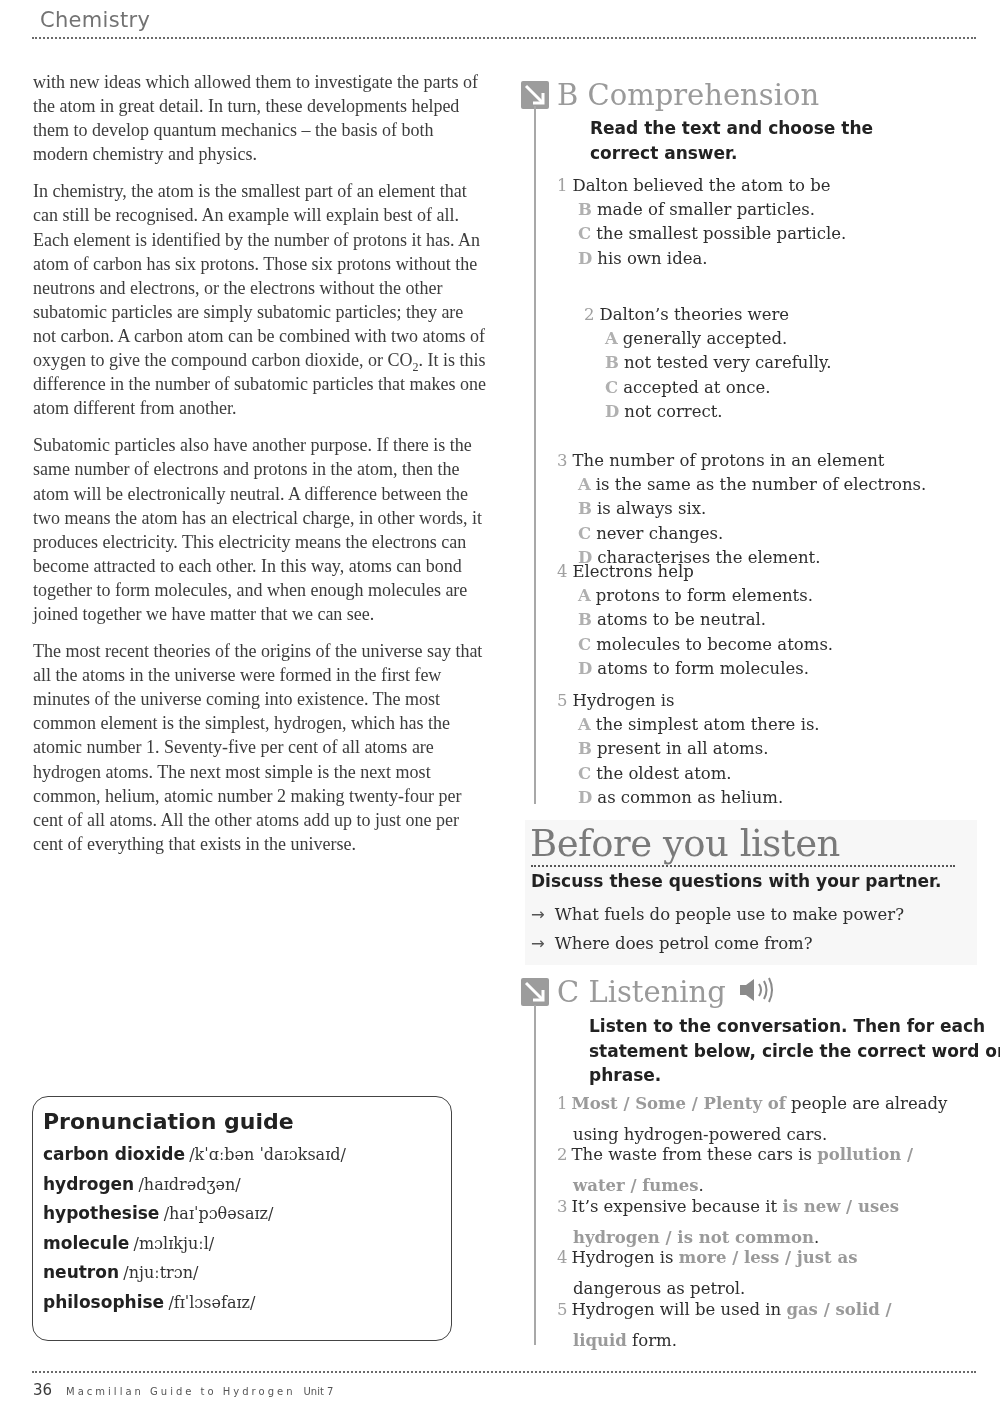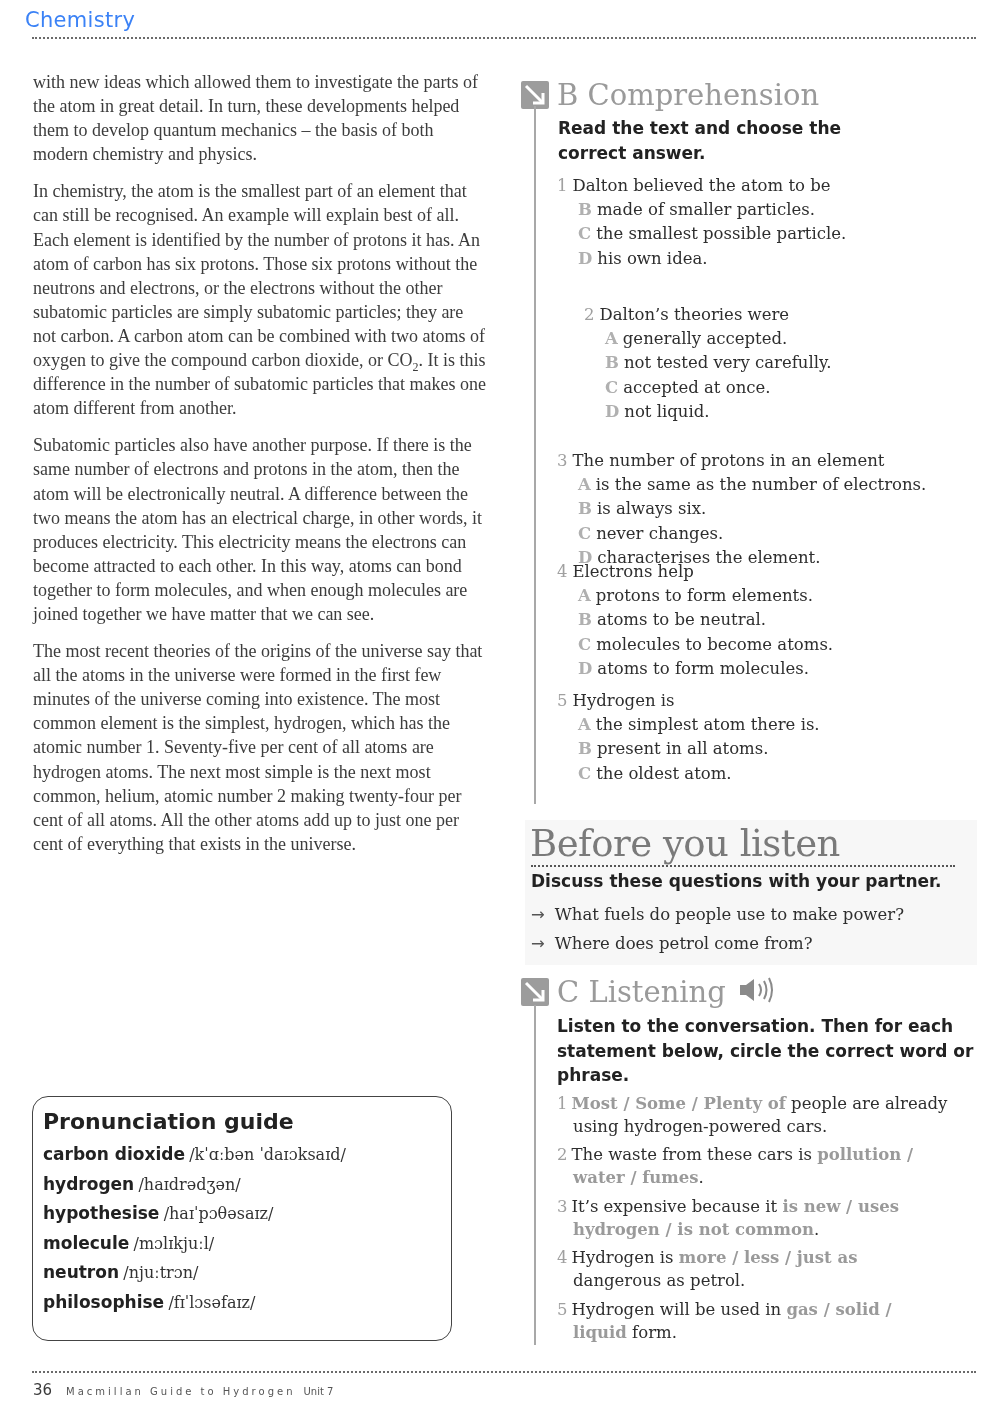--- a/index.html
+++ b/index.html
@@ -1,18 +1,18 @@
 <!DOCTYPE html>
 <html><head>
 <meta charset="utf-8">
 <style>
   html, body { margin: 0; padding: 0; background: #ffffff; }
   body { width: 1000px; height: 1425px; position: relative; overflow: hidden; color: #2a2a2a; }
 
-  .running-head { position: absolute; left: 25px; top: 8px; font-family: "DejaVu Sans", sans-serif; font-size: 21px; color: #3b82f6; letter-spacing: 0.3px; }
+  .running-head { position: absolute; left: 40px; top: 8px; font-family: "DejaVu Sans", sans-serif; font-size: 21px; color: #737373; letter-spacing: 0.3px; }
   .rule-top { position: absolute; left: 32px; top: 37px; width: 944px; border-top: 2px dotted #6a6a6a; }
   .rule-bottom { position: absolute; left: 32px; top: 1371px; width: 944px; border-top: 2px dotted #6a6a6a; }
 
   .footer { position: absolute; left: 33px; top: 1381px; font-family: "DejaVu Sans", sans-serif; display: flex; align-items: baseline; text-align: right; }
   .footer .page-num { font-size: 15px; color: #3a3a3a; margin-right: 14px; }
   .footer .book { font-size: 10px; letter-spacing: 3px; color: #555; margin-right: 8px; }
   .footer .unit { font-size: 10px; color: #555; }
 
   
   .reading { position: absolute; left: 33px; top: 70px; width: 455px; font-family: "Liberation Serif", "DejaVu Serif", serif; font-size: 18px; line-height: 24.1px; color: #3c3c3c; }
@@ -23,38 +23,38 @@
   .pron-box { position: absolute; left: 32px; top: 1096px; width: 420px; height: 245px; border: 1.5px solid #444; border-radius: 16px; box-sizing: border-box; padding: 12px 10px 0 10px; }
   .pron-title { font-family: "DejaVu Sans", sans-serif; font-weight: bold; font-size: 22px; color: #222; margin: 0 0 6px 0; }
   .pron-row { font-size: 17px; line-height: 29.6px; white-space: nowrap; }
   .pron-word { font-family: "DejaVu Sans", sans-serif; font-weight: bold; color: #222; }
   .pron-ipa { font-family: "DejaVu Serif", serif; font-size: 16px; color: #333; }
   .section-head { position: absolute; display: flex; align-items: center; font-family: "DejaVu Serif", serif; color: #9a9a9a; text-align: right; }
   .section-icon { width: 28px; height: 28px; background: #9c9c9c; border-radius: 2px; position: relative; margin-right: 8px; }
   .section-icon svg { position: absolute; left: 0; top: 0; }
   .section-vline { position: absolute; width: 2px; background: #a8a8a8; }
 
-  .instr { position: absolute; font-family: "DejaVu Sans", sans-serif; font-weight: bold; font-size: 17px; line-height: 24.5px; color: #222; }
+  .instr { position: absolute; font-family: "DejaVu Sans", sans-serif; font-weight: bold; font-size: 17px; line-height: 24.5px; color: #222; margin-left: 32px; }
 
   .q { position: absolute; font-family: "DejaVu Serif", serif; font-size: 16.5px; color: #2e2e2e; line-height: 24.2px; }
   .q .num { color: #a0a0a0; margin-right: 5px; }
   .q .opt { padding-left: 21px; }
   .q .letter { color: #b0b0b0; font-weight: bold; margin-right: 5px; }
 
   .before-panel { position: absolute; left: 525px; top: 820px; width: 452px; height: 145px; background: #f7f7f7; }
   .before-title { position: absolute; left: 530px; top: 822px; font-family: "DejaVu Serif", serif; font-size: 37px; color: #7a7a7a; letter-spacing: -0.5px; }
   .before-rule { position: absolute; left: 531px; top: 865px; width: 424px; border-top: 2px dotted #555; }
   .before-instr { position: absolute; left: 531px; top: 871px; font-family: "DejaVu Sans", sans-serif; font-weight: bold; font-size: 17px; color: #222; }
   .bullet { position: absolute; left: 531px; font-family: "DejaVu Serif", serif; font-size: 16.5px; color: #2e2e2e; }
   .bullet .arrow { color: #555; margin-right: 10px; font-family: "DejaVu Sans", sans-serif; }
 
   .l-item { position: absolute; left: 557px; width: 420px; font-family: "DejaVu Serif", serif; font-size: 16.5px; line-height: 23px; color: #2e2e2e; }
   .l-item .num { color: #a0a0a0; margin-right: 4px; }
   .l-item .choice { color: #9a9a9a; font-weight: bold; }
-  .l-item .cont { padding-left: 16px; display: block; }
+  .l-item .cont { padding-left: 16px; display: block; margin-top: 8px; }
 </style>
 </head>
 <body>
 
 <div class="running-head">Chemistry</div>
 <div class="rule-top"></div>
 
 <div class="reading">
   <p>with new ideas which allowed them to investigate the parts of the atom in great detail. In turn, these developments helped them to develop quantum mechanics – the basis of both modern chemistry and physics.</p>
   <p><span>In chemistry, the atom is the smallest part of an element that can still be recognised. An example will explain best of all. Each element is identified by the number of protons it has. An atom of carbon has six protons. Those six protons without the neutrons and electrons, or the electrons without the other subatomic particles are simply subatomic particles; they are not carbon. A carbon atom can be combined with two atoms of oxygen to give the compound carbon dioxide, or</span> <span><span>CO</span><sub>2</sub></span><span>. It is this difference in the number of subatomic particles that makes one atom different from another.</span></p>
@@ -90,21 +90,21 @@
   <div class="opt"><span class="letter">B</span><span>made of smaller particles.</span></div>
   <div class="opt"><span class="letter">C</span><span>the smallest possible particle.</span></div>
   <div class="opt"><span class="letter">D</span><span>his own idea.</span></div>
 </div>
 
 <div class="q" style="left:584px; top:303px;">
   <div><span class="num">2</span><span>Dalton’s theories were</span></div>
   <div class="opt"><span class="letter">A</span><span>generally accepted.</span></div>
   <div class="opt"><span class="letter">B</span><span>not tested very carefully.</span></div>
   <div class="opt"><span class="letter">C</span><span>accepted at once.</span></div>
-  <div class="opt"><span class="letter">D</span><span>not liquid.</span></div>
+  <div class="opt"><span class="letter">D</span><span>not correct.</span></div>
 </div>
 
 <div class="q" style="left:557px; top:449px;">
   <div><span class="num">3</span><span>The number of protons in an element</span></div>
   <div class="opt"><span class="letter">A</span><span>is the same as the number of electrons.</span></div>
   <div class="opt"><span class="letter">B</span><span>is always six.</span></div>
   <div class="opt"><span class="letter">C</span><span>never changes.</span></div>
   <div class="opt"><span class="letter">D</span><span>characterises the element.</span></div>
 </div>
 
@@ -114,20 +114,21 @@
   <div class="opt"><span class="letter">B</span><span>atoms to be neutral.</span></div>
   <div class="opt"><span class="letter">C</span><span>molecules to become atoms.</span></div>
   <div class="opt"><span class="letter">D</span><span>atoms to form molecules.</span></div>
 </div>
 
 <div class="q" style="left:557px; top:689px;">
   <div><span class="num">5</span><span>Hydrogen is</span></div>
   <div class="opt"><span class="letter">A</span><span>the simplest atom there is.</span></div>
   <div class="opt"><span class="letter">B</span><span>present in all atoms.</span></div>
   <div class="opt"><span class="letter">C</span><span>the oldest atom.</span></div>
+  <div class="opt"><span class="letter">D</span><span>as common as helium.</span></div>
 </div>
 
 <div class="before-panel"></div>
 <div class="before-title">Before you listen</div>
 <div class="before-rule"></div>
 <div class="before-instr">Discuss these questions with your partner.</div>
 <div class="bullet" style="top:905px;"><span class="arrow">→</span><span>What fuels do people use to make power?</span></div>
 <div class="bullet" style="top:934px;"><span class="arrow">→</span><span>Where does petrol come from?</span></div>
 
 <div class="section-head" style="left:521px; top:975px;">

